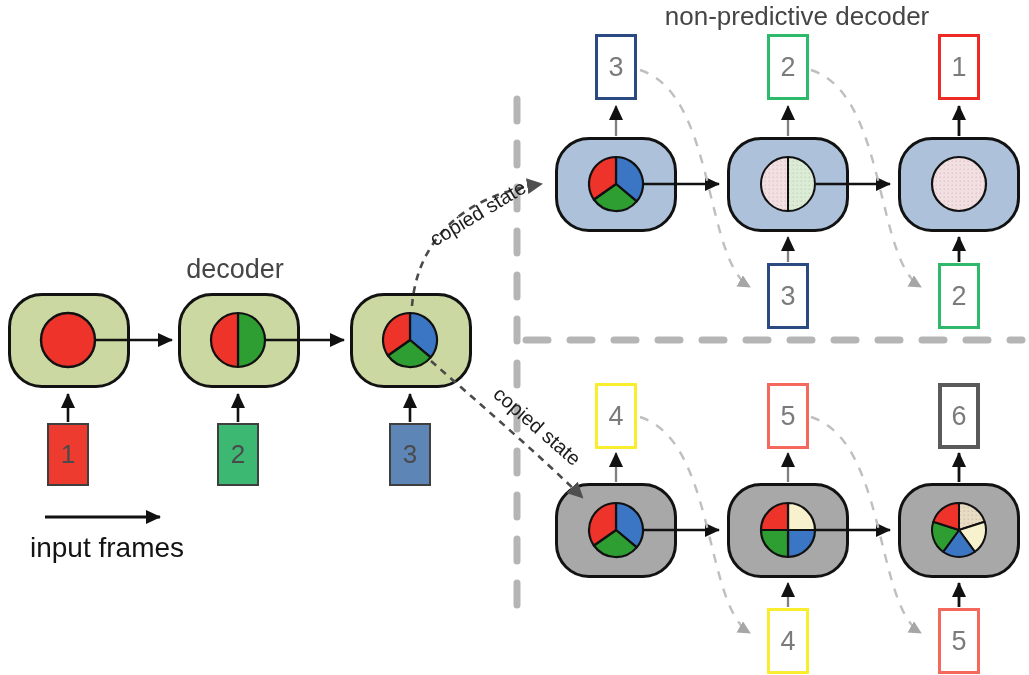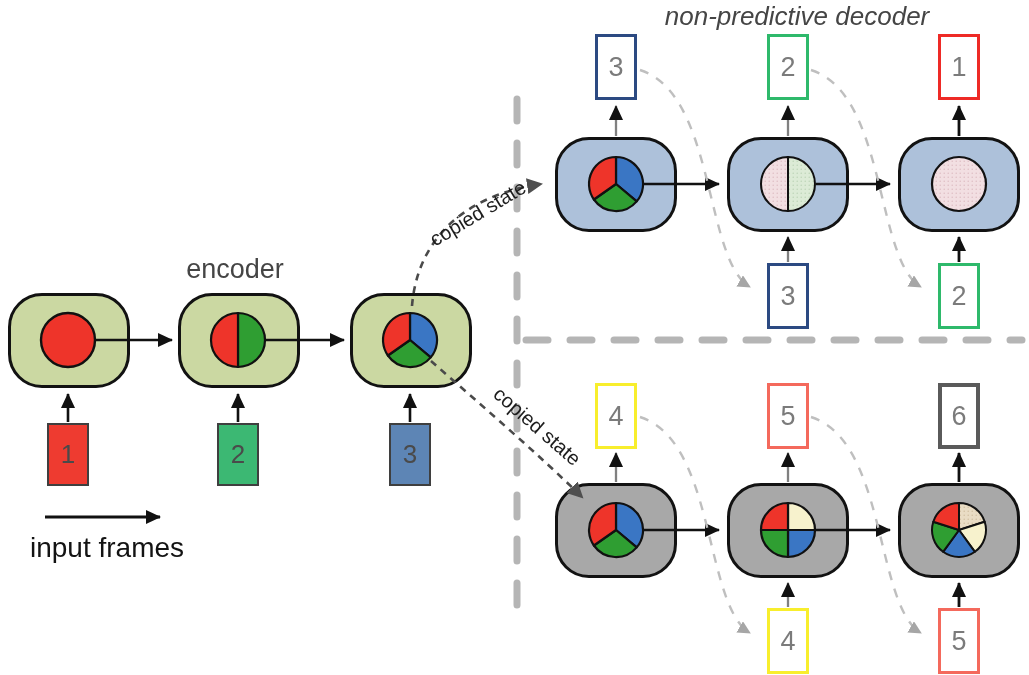--- a/index.html
+++ b/index.html
@@ -175,19 +175,19 @@
   <div class="iobox thick" style="left: 938px; top: 383px; border-color: rgb(90, 90, 90);">
       <span>6</span>
     </div>
   <div class="iobox" style="left: 767px; top: 608px; border-color: rgb(248, 238, 45);">
       <span>4</span>
     </div>
   <div class="iobox" style="left: 938px; top: 608px; border-color: rgb(244, 105, 92);">
       <span>5</span>
     </div>
 
-  <div class="lbl" style="left:160px;top:254px;width:150px;text-align:center;font-size:27px;">encoder</div>
+  <div class="lbl" style="left:160px;top:254px;width:150px;text-align:center;font-size:27px;">decoder</div>
   <div class="lbl" style="left:30px;top:532px;font-size:28px;color:#131313;">input frames</div>
-  <div class="lbl title" style="left:637px;top:1px;font-style:italic;">non-predictive decoder</div>
+  <div class="lbl title" style="left:637px;top:1px;">non-predictive decoder</div>
   <div class="lbl cs-lbl" style="left:403px;top:202px;transform:rotate(-31deg);">copied state</div>
   <div class="lbl cs-lbl" style="left:462px;top:415px;transform:rotate(41deg);">copied state</div>
 
 </div>
 
 </body></html>

